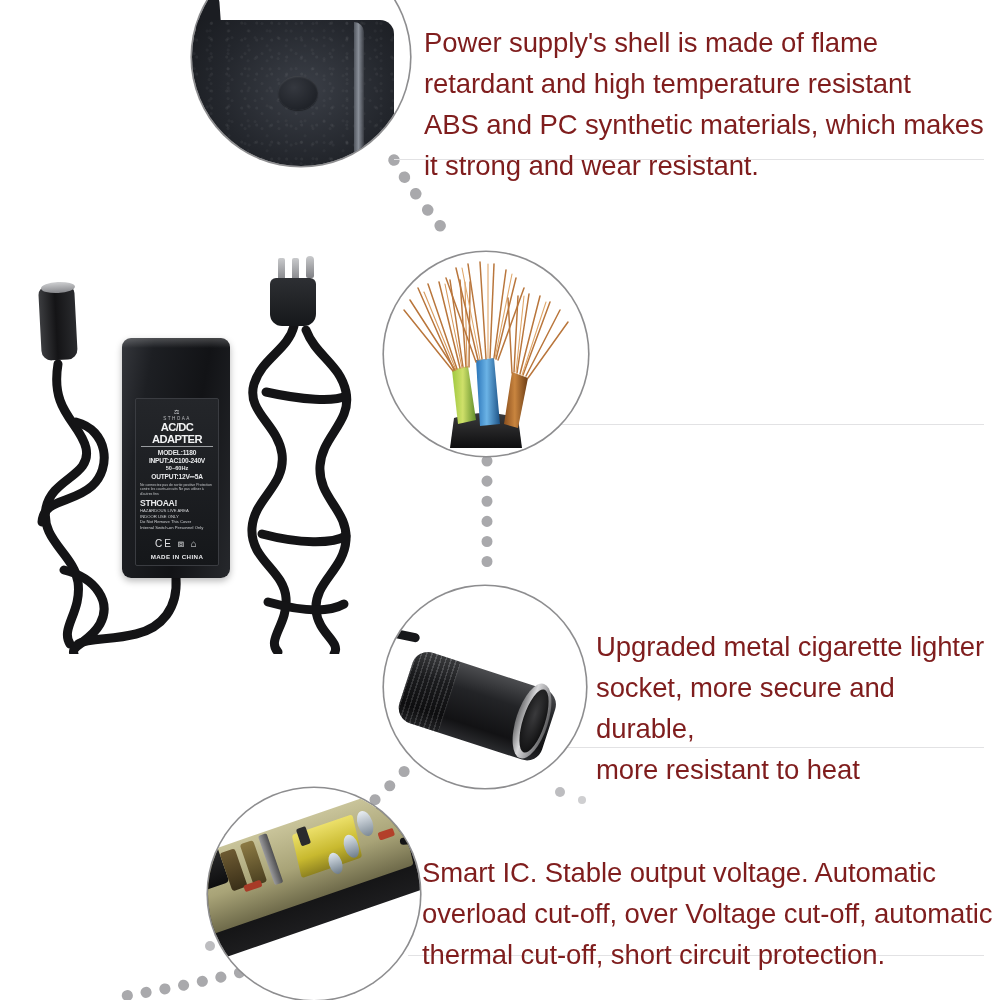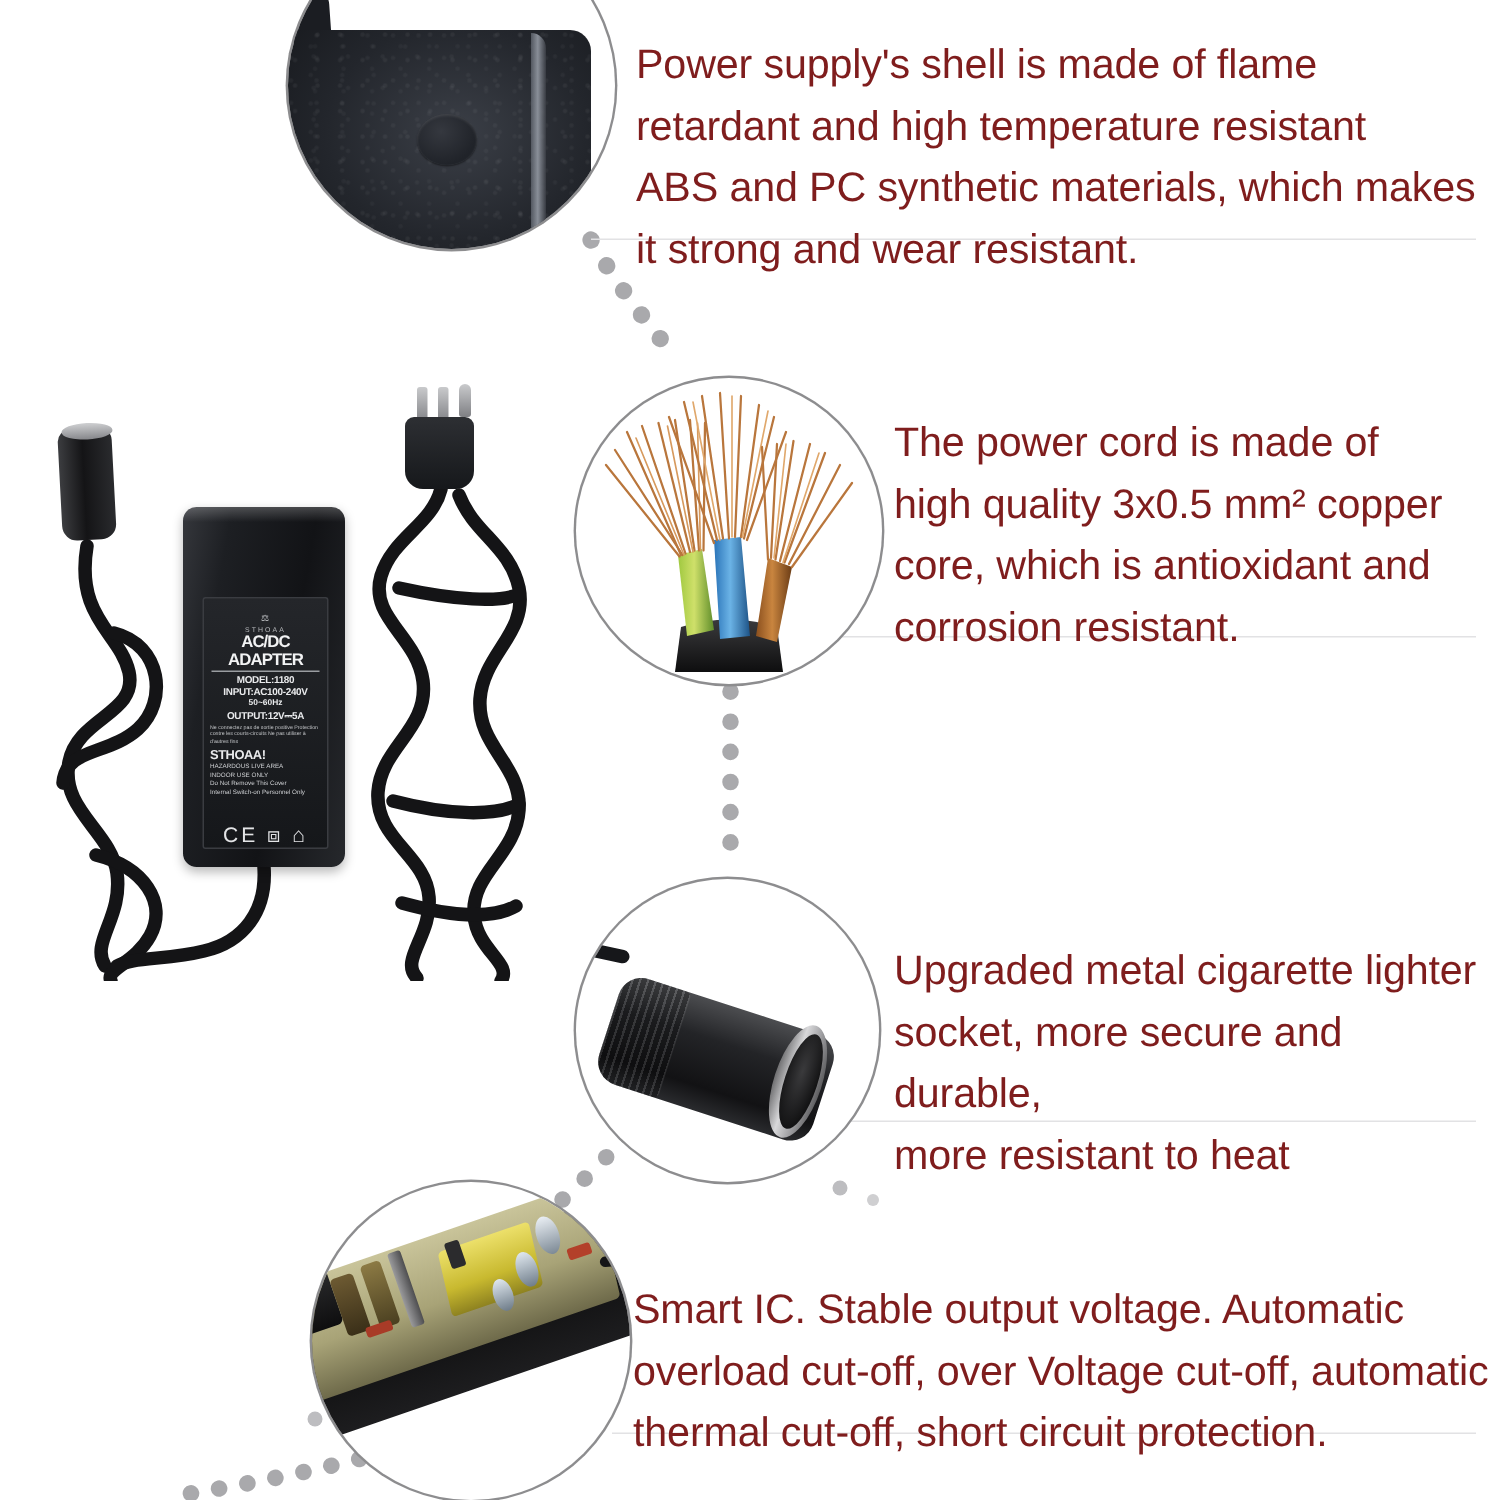--- a/index.html
+++ b/index.html
@@ -173,21 +173,21 @@
   #label .lbl-title{
     font-size:11.2px;font-weight:bold;letter-spacing:-0.6px;
     margin-top:0px;color:#f2f3f4;
   }
   #label .lbl-rule{height:1px;background:#9a9da1;margin:1px 5px;}
   #label .lbl-line{font-size:6.6px;font-weight:bold;letter-spacing:-0.2px;margin-top:1.5px;}
   #label .lbl-small{font-size:5.6px;font-weight:bold;margin-top:1px;}
   #label .lbl-warn{font-size:3.5px;line-height:4.6px;margin:2px 4px 0;text-align:left;color:#c3c5c8;}
   #label .lbl-caution{font-size:8.6px;font-weight:bold;letter-spacing:-0.3px;margin-top:2px;text-align:left;padding-left:4px;}
   #label .lbl-tiny{font-size:4.2px;line-height:5.4px;text-align:left;padding-left:4px;color:#cdcfd2;}
-  #label .lbl-marks{font-size:14px;letter-spacing:2px;margin-top:18px;color:#e3e4e6;}
+  #label .lbl-marks{font-size:10px;letter-spacing:2px;margin-top:8px;color:#e3e4e6;}
   #label .lbl-made{font-size:6.2px;font-weight:bold;letter-spacing:.4px;margin-top:3px;}
 
   #socketLeft{
     position:absolute;left:24px;top:14px;width:36px;height:74px;
     background:linear-gradient(90deg,#3c3d40 0%, #141416 45%, #2a2b2e 100%);
     border-radius:8px 8px 10px 10px;
     transform:rotate(-3deg);
   }
   #socketLeftRim{
     position:absolute;left:25px;top:10px;width:34px;height:11px;
@@ -415,24 +415,20 @@
       <div class="lbl-tiny">Internal Switch-on Personnel Only</div>
       <div class="lbl-marks">CE  ⧈  ⌂</div>
       <div class="lbl-made">MADE IN CHINA</div>
     </div>
   </div>
 
   <div class="feature-text" id="feat1">Power supply's shell is made of flame
 retardant and high temperature resistant
 ABS and PC synthetic materials, which makes
 it strong and wear resistant.</div>
-  <div class="feature-text" id="feat2">The power cord is made of
-high quality 3x0.5 mm² copper
-core, which is antioxidant and
-corrosion resistant.</div>
   <div class="feature-text" id="feat4">Smart IC. Stable output voltage. Automatic
 overload cut-off, over Voltage cut-off, automatic
 thermal cut-off, short circuit protection.</div>
   <div class="feature-text" id="feat3">Upgraded metal cigarette lighter
 socket, more secure and durable,
 more resistant to heat</div>
 
 </div>
 
 </body></html>

